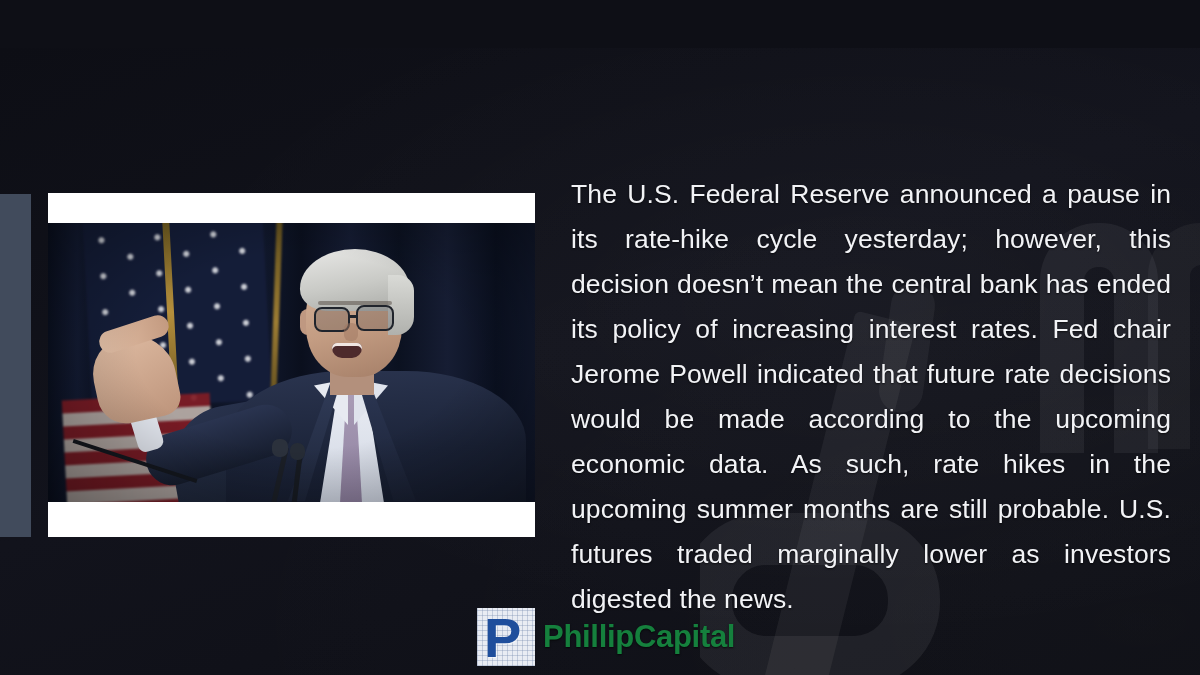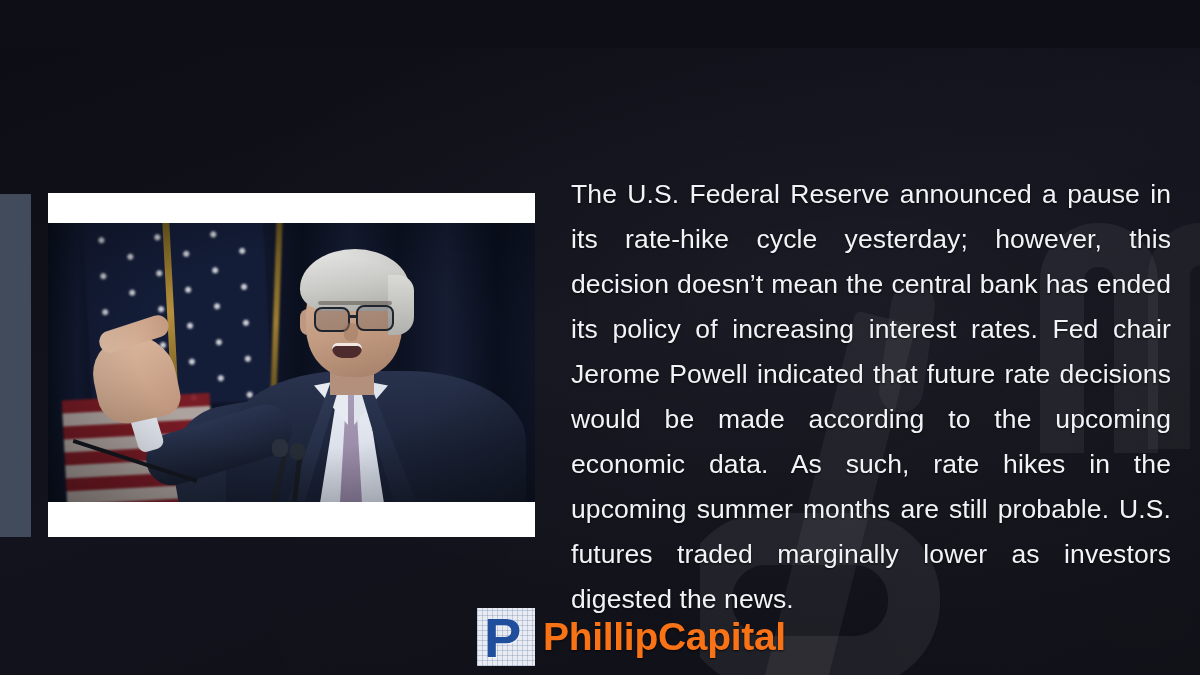--- a/index.html
+++ b/index.html
@@ -331,23 +331,23 @@
     left:7px; top:3px;
     font-family:"Liberation Sans", sans-serif;
     font-weight:bold;
     font-size:56px;
     line-height:54px;
     color:#1f4e9c;
     text-shadow:1px 1px 0 rgba(255,255,255,.55);
   }
   #logo-wordmark{
     font-weight:bold;
-    font-size:39px;
+    font-size:31px;
     line-height:32px;
-    color:#f97316;
+    color:#15803d;
     letter-spacing:-.3px;
     white-space:nowrap;
     text-shadow:0 1px 2px rgba(0,0,0,.7);
   }
   #logo-tagline{
     margin-top:2px;
     margin-left:2px;
     font-weight:bold;
     font-size:19px;
     line-height:22px;

